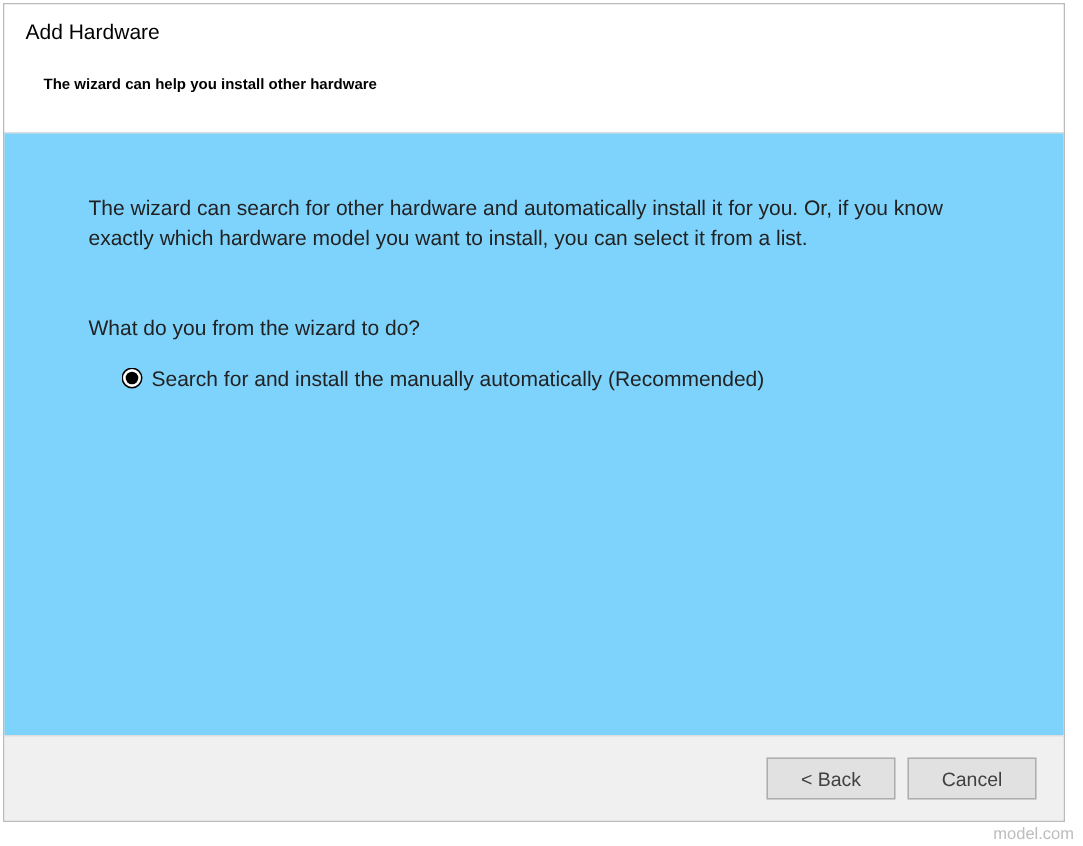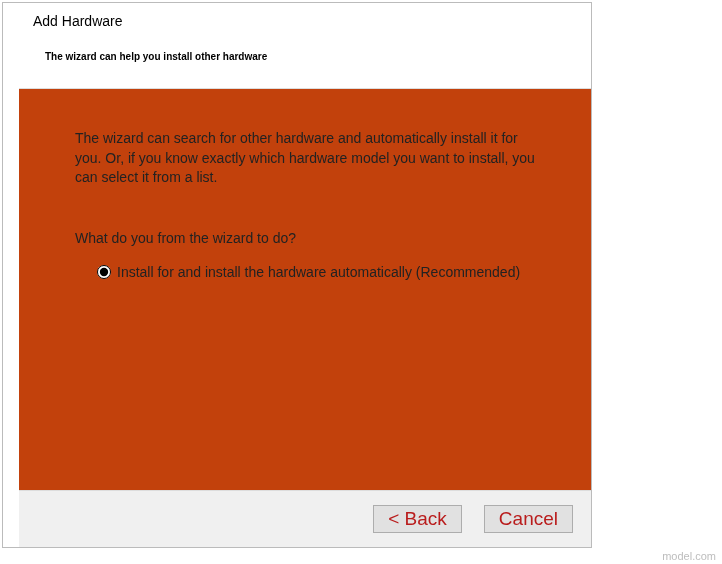--- a/index.html
+++ b/index.html
@@ -6,46 +6,45 @@
     body {
       font-family: "Segoe UI", Tahoma, sans-serif;
       font-size: 13px;
       color: #000;
       background: #fff;
       width: 722px;
       height: 564px;
       overflow: hidden;
     }
     .dialog {
-      width: 590px;
+      width: 708px;
       height: 546px;
       margin: 2px;
       border: 1px solid #bbb;
       display: flex;
       flex-direction: column;
       background: #fff;
-      padding-left: 16px;
     }
     .header-area {
       background: #fff;
       padding: 10px 14px 26px 14px;
     }
     .title {
       font-size: 14px;
       font-weight: 400;
       margin-bottom: 22px;
     }
     .subtitle {
       font-size: 10px;
       font-weight: 700;
       margin-left: 12px;
     }
     .content-area {
       flex: 1;
-      background: #c2410c;
+      background: #7dd3fc;
       border-top: 1px solid #ddd;
       padding: 40px 56px 20px 56px;
       font-size: 14px;
       color: #222;
     }
     .description {
       line-height: 1.4;
       margin-bottom: 42px;
     }
     .question {
@@ -73,33 +72,32 @@
       justify-content: flex-end;
       gap: 8px;
       align-items: center;
     }
     .btn {
       min-width: 86px;
       height: 28px;
       background: #e1e1e1;
       border: 1px solid #adadad;
       font-family: inherit;
-      font-size: 19px;
-      color: #b91c1c;
+      font-size: 13px;
+      color: #404040;
       cursor: pointer;
       padding: 0 14px;
       text-align: center;
     }
     .highlight-wrap {
       border: 3px solid #e60000;
       padding: 2px;
       display: inline-flex;
     }
     .cancel-gap {
-      margin-left: 14px;
     }
     .watermark {
       position: absolute;
       right: 6px;
       bottom: 2px;
       font-size: 11px;
       color: #bdbdbd;
       font-family: Arial, sans-serif;
     }
   </style>
@@ -112,21 +110,21 @@
     <div class="title">Add Hardware</div>
     <div class="subtitle">The wizard can help you install other hardware</div>
   </div>
 
   <div class="content-area">
     <div class="description">The wizard can search for other hardware and automatically install it for you. Or, if you know exactly which hardware model you want to install, you can select it from a list.</div>
     <div class="question">What do you from the wizard to do?</div>
     <div class="options">
       <label class="option-row">
         <input type="radio" name="wizard-action" checked="" style="">
-        <span>Install for and install the hardware automatically (Recommended)</span>
+        <span>Search for and install the manually automatically (Recommended)</span>
       </label>
     </div>
   </div>
 
   <div class="footer-area">
     <button class="btn">&lt; Back</button>
     <button class="btn cancel-gap">Cancel</button>
   </div>
 
 </div>

